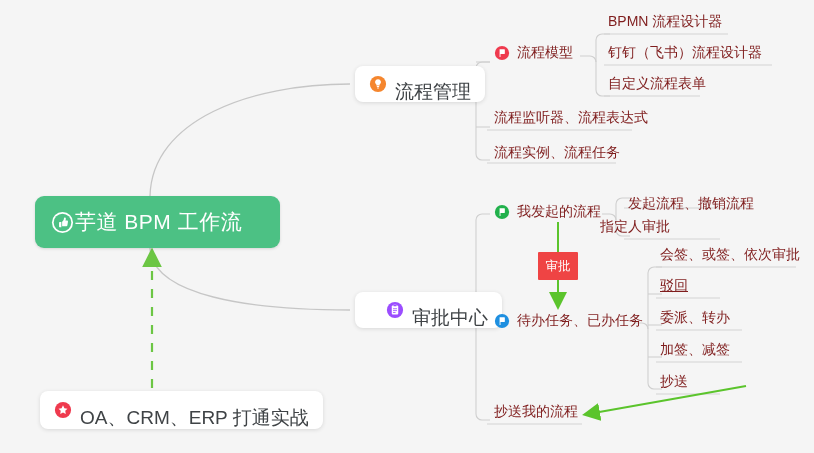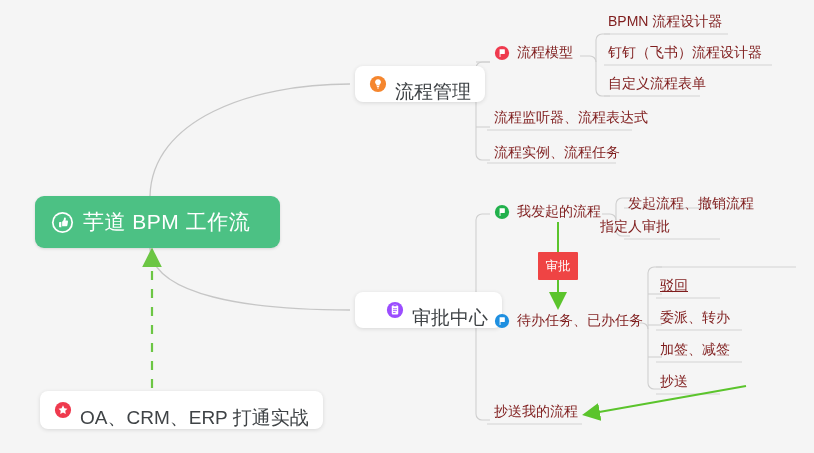--- a/index.html
+++ b/index.html
@@ -11,21 +11,21 @@
     background:#f5f5f5;
   }
   #canvas { position:absolute; inset:0; width:814px; height:453px; }
   svg.layer { position:absolute; left:0; top:0; width:814px; height:453px; pointer-events:none; }
 
   
   .root-node {
     position:absolute; left:35px; top:196px;
     width:245px; height:52px;
     background:#4cc184; border-radius:9px;
-    display:flex; align-items:center; gap:9px;
+    display:flex; align-items:center; gap:1px;
     padding:0 16px;
     box-shadow:0 1px 3px rgba(0,0,0,.13);
   }
   .root-label {
     color:#ffffff; font-size:21px; letter-spacing:.5px; white-space:nowrap;
   }
   .root-icon { width:23px; height:23px; flex:0 0 23px; display:block; }
 
   
   .node-box {
@@ -193,20 +193,23 @@
   </div>
 
   <div class="leaf flagged" style="left:492px; top:312px;">
     <svg class="fic" viewBox="0 0 18 18">
       <circle cx="9" cy="9" r="8" fill="#1e8fe0"></circle>
       <path d="M6.3 4.6v8.8h1V10h4.4a.5.5 0 0 0 .5-.5V5.3a.5.5 0 0 0-.5-.5H6.3z" fill="#ffffff"></path>
     </svg>
     <span>待办任务、已办任务</span>
   </div>
 
+  <div class="leaf" style="left:656px; top:246px;">
+    <span>会签、或签、依次审批</span>
+  </div>
   <div class="leaf" style="left:656px; top:277px;text-decoration:underline;">
     <span>驳回</span>
   </div>
   <div class="leaf" style="left:656px; top:309px;">
     <span>委派、转办</span>
   </div>
   <div class="leaf" style="left:656px; top:341px;">
     <span>加签、减签</span>
   </div>
   <div class="leaf" style="left:656px; top:373px;">

